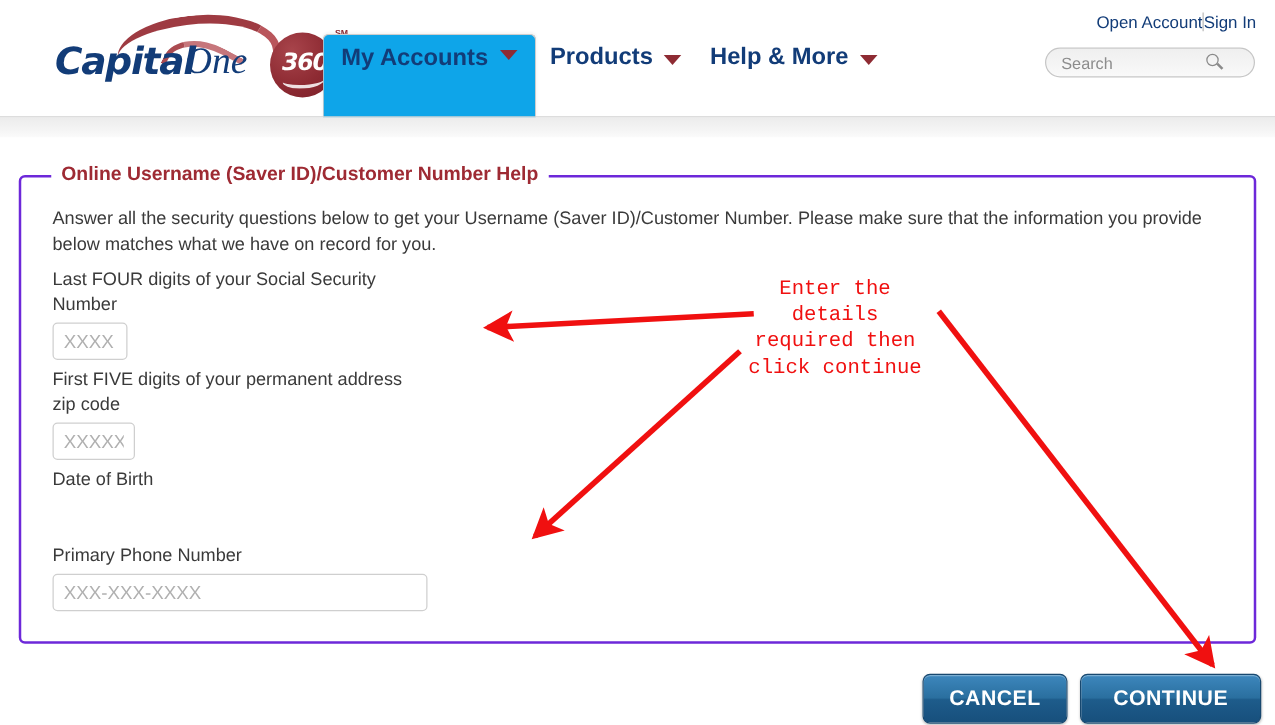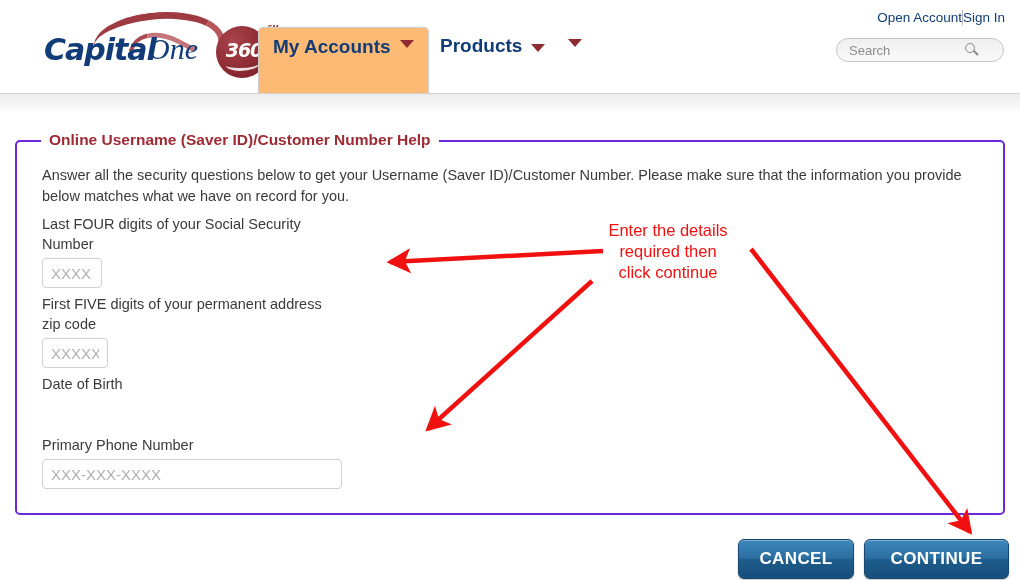--- a/index.html
+++ b/index.html
@@ -82,21 +82,21 @@
   .nav-tab {
     position:absolute; top:0;
     display:flex; align-items:center; gap:9px;
     padding:8px 14px 9px 14px;
     font-size:19px; font-weight:bold; color:#123c78;
     cursor:pointer; white-space:nowrap;
   }
   .nav-tab.active {
     border:1px solid #cdcdcd; border-bottom:none;
     border-radius:5px 5px 0 0;
-    background:#fdba74;
+    background:#0ea5e9;
     height:67px; align-items:flex-start; padding-top:8px;
     box-shadow: 0 -1px 2px rgba(0,0,0,.04);
   }
   .caret {
     width:0; height:0;
     border-left:7px solid transparent; border-right:7px solid transparent;
     border-top:8px solid #8e2b33;
     display:inline-block; margin-top:4px;
   }
 
@@ -174,21 +174,21 @@
   #btn-continue { left:864px; top:539px; width:145px; }
 
   
   #annotations {
     position:absolute; left:0; top:0; width:1020px; height:580px;
     pointer-events:none;
   }
   #annotation-text {
     position:absolute; left:588px; top:220px; width:160px;
     text-align:center;
-    font-family:Liberation Sans, sans-serif;
+    font-family:Liberation Mono, monospace;
     font-size:16.5px; color:#f01010; line-height:21px;
   }
 </style>
 </head>
 <body>
 
 <div id="page">
 
   <div id="header">
 
@@ -207,20 +207,21 @@
     <div id="mainnav">
       <div class="nav-tab active" style="left:0px;">
         <span>My Accounts</span>
         <span class="caret"></span>
       </div>
       <div class="nav-tab" style="left:168px;">
         <span>Products</span>
         <span class="caret"></span>
       </div>
       <div class="nav-tab" style="left:296px;">
+        <span>Help &amp; More</span>
         <span class="caret"></span>
       </div>
     </div>
 
     <div id="toplinks">
       <a>Open Account</a>
       <span class="vsep"></span>
       <a>Sign In</a>
     </div>
 

